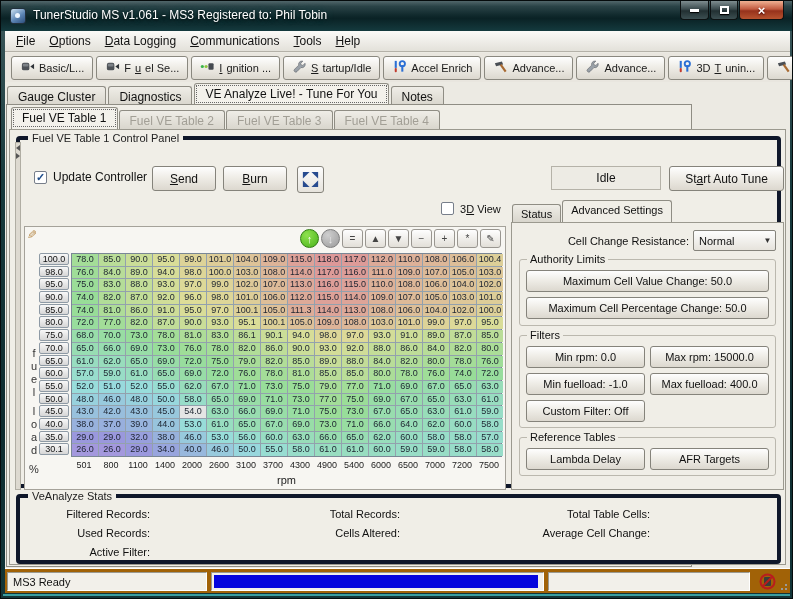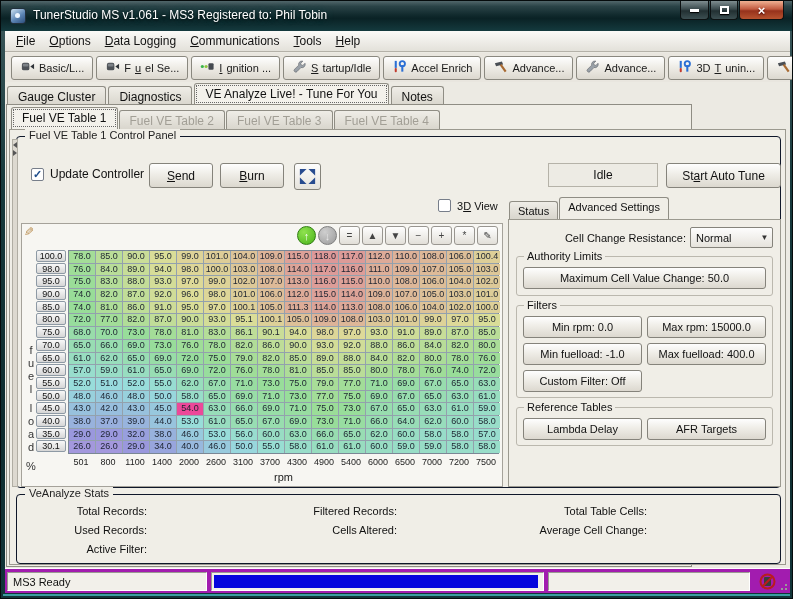--- a/index.html
+++ b/index.html
@@ -52,21 +52,21 @@
   .tab.active { background:#f3f1eb; height:22px; outline:1px dotted #666; outline-offset:-3px; }
   .tab.disabled { color:#a29f96; }
 
   .mainpane { position:absolute; left:1px; top:73px; width:686px; height:463px;
               border:1px solid #8f8d84; background:#f0eee7; }
   .tabs2 { position:absolute; left:4px; top:2px; height:22px; display:flex; align-items:flex-end; gap:1px; }
   .subpane { position:absolute; left:2px; top:24px; width:777px; height:436px;
              border:1px solid #9b998f; background:#f0eee7; }
 
   
-  .group { position:absolute; border:1px solid #0f172a; border-radius:4px; }
+  .group { position:absolute; border:4px solid #0f172a; border-radius:4px; }
   .grp-title { position:absolute; top:-8px; left:8px; background:#f0eee7; padding:0 4px; font-size:11px; color:#222; white-space:nowrap; }
 
   .ctrl  { left:6px; top:6px; width:765px; height:352px; }
   .statsg{ left:6px; top:364px; width:765px; height:70px; }
 
   .splitter { position:absolute; left:-5px; top:2px; width:6px; height:348px; background:#ddd9d0; border:1px solid #b0ada3; }
   .splitter .arr { width:0; height:0; margin:2px auto; }
   .splitter .l { border-top:3px solid transparent; border-bottom:3px solid transparent; border-right:4px solid #555; }
   .splitter .r { border-top:3px solid transparent; border-bottom:3px solid transparent; border-left:4px solid #555; }
 
@@ -134,21 +134,21 @@
              grid-template-columns:repeat(16,26px); gap:1px; }
   .xl { font-size:9px; text-align:center; color:#222; }
   .xaxis { position:absolute; left:46px; top:247px; width:431px; text-align:center; font-size:11px; color:#222; }
 
   
   .statgrid { position:absolute; left:6px; top:10px; display:grid;
               grid-template-columns:124px 250px 250px; grid-auto-rows:19px; font-size:11px; color:#111; }
   .statgrid div { text-align:right; }
 
   
-  .statusbar { position:absolute; left:0; top:537px; width:785px; height:25px; background:#a21caf;
+  .statusbar { position:absolute; left:0; top:537px; width:785px; height:25px; background:#a16207;
                border-top:1px solid #fff; }
   .sb-cell { position:absolute; top:3px; height:19px; border:1px solid; border-color:#9a9a92 #fff #fff #9a9a92; background:#f2f0ea; }
   .sb-text { left:2px; width:200px; font-size:11px; color:#111; padding:3px 0 0 5px; }
   .sb-progress { left:206px; width:333px; }
   .sb-progress .fill { position:absolute; left:2px; top:2px; bottom:2px; background:#0505dd; }
   .sb-empty { left:543px; width:202px; }
   .sb-icon { position:absolute; right:14px; top:4px; width:17px; height:17px; }
   .grip { position:absolute; right:2px; bottom:2px; width:8px; height:8px;
           background:
            radial-gradient(circle at 6px 2px,#999 1px,transparent 1.2px),
@@ -279,20 +279,21 @@
               <span>Cell Change Resistance:</span>
               <div class="combo">
                 <span class="val">Normal</span>
                 <span class="dd">▼</span>
               </div>
             </div>
             <div class="rgrp">
               <span class="t">Authority Limits</span>
               <div>
                   <button class="btn wide-btn">Maximum Cell Value Change: 50.0</button>
+                  <button class="btn wide-btn">Maximum Cell Percentage Change: 50.0</button>
                 </div>
             </div>
             <div class="rgrp">
               <span class="t">Filters</span>
               <div class="two-col">
                   <button class="btn">Min rpm: 0.0</button>
                   <button class="btn">Max rpm: 15000.0</button>
                   <button class="btn">Min fuelload: -1.0</button>
                   <button class="btn">Max fuelload: 400.0</button>
                   <button class="btn">Custom Filter: Off</button>
@@ -541,21 +542,21 @@
                 <div class="ve-cell" style="background: rgb(155, 221, 152);">75.0</div>
                 <div class="ve-cell" style="background: rgb(152, 221, 167);">69.0</div>
                 <div class="ve-cell" style="background: rgb(152, 221, 174);">67.0</div>
                 <div class="ve-cell" style="background: rgb(152, 221, 179);">65.0</div>
                 <div class="ve-cell" style="background: rgb(152, 221, 185);">63.0</div>
                 <div class="ve-cell" style="background: rgb(152, 221, 192);">61.0</div>
                 <div class="ve-cell" style="background: rgb(152, 193, 221);">43.0</div>
                 <div class="ve-cell" style="background: rgb(152, 190, 221);">42.0</div>
                 <div class="ve-cell" style="background: rgb(152, 193, 221);">43.0</div>
                 <div class="ve-cell" style="background: rgb(152, 200, 221);">45.0</div>
-                <div class="ve-cell" style="background: #ec4899;">54.0</div>
+                <div class="ve-cell" style="background: #e5e5e5;">54.0</div>
                 <div class="ve-cell" style="background: rgb(152, 221, 185);">63.0</div>
                 <div class="ve-cell" style="background: rgb(152, 221, 176);">66.0</div>
                 <div class="ve-cell" style="background: rgb(152, 221, 167);">69.0</div>
                 <div class="ve-cell" style="background: rgb(152, 221, 161);">71.0</div>
                 <div class="ve-cell" style="background: rgb(155, 221, 152);">75.0</div>
                 <div class="ve-cell" style="background: rgb(152, 221, 154);">73.0</div>
                 <div class="ve-cell" style="background: rgb(152, 221, 174);">67.0</div>
                 <div class="ve-cell" style="background: rgb(152, 221, 179);">65.0</div>
                 <div class="ve-cell" style="background: rgb(152, 221, 185);">63.0</div>
                 <div class="ve-cell" style="background: rgb(152, 221, 192);">61.0</div>
@@ -627,22 +628,22 @@
                 <div class="xl">7200</div>
                 <div class="xl">7500</div>
               </div>
             <div class="xaxis">rpm</div>
           </div>
         </div>
 
         <div class="group statsg">
           <span class="grp-title">VeAnalyze Stats</span>
           <div class="statgrid">
+              <div>Filtered Records:</div>
               <div>Total Records:</div>
-              <div>Filtered Records:</div>
               <div>Total Table Cells:</div>
               <div>Used Records:</div>
               <div>Cells Altered:</div>
               <div>Average Cell Change:</div>
               <div>Active Filter:</div>
             </div>
         </div>
 
       </div>
     </div>

